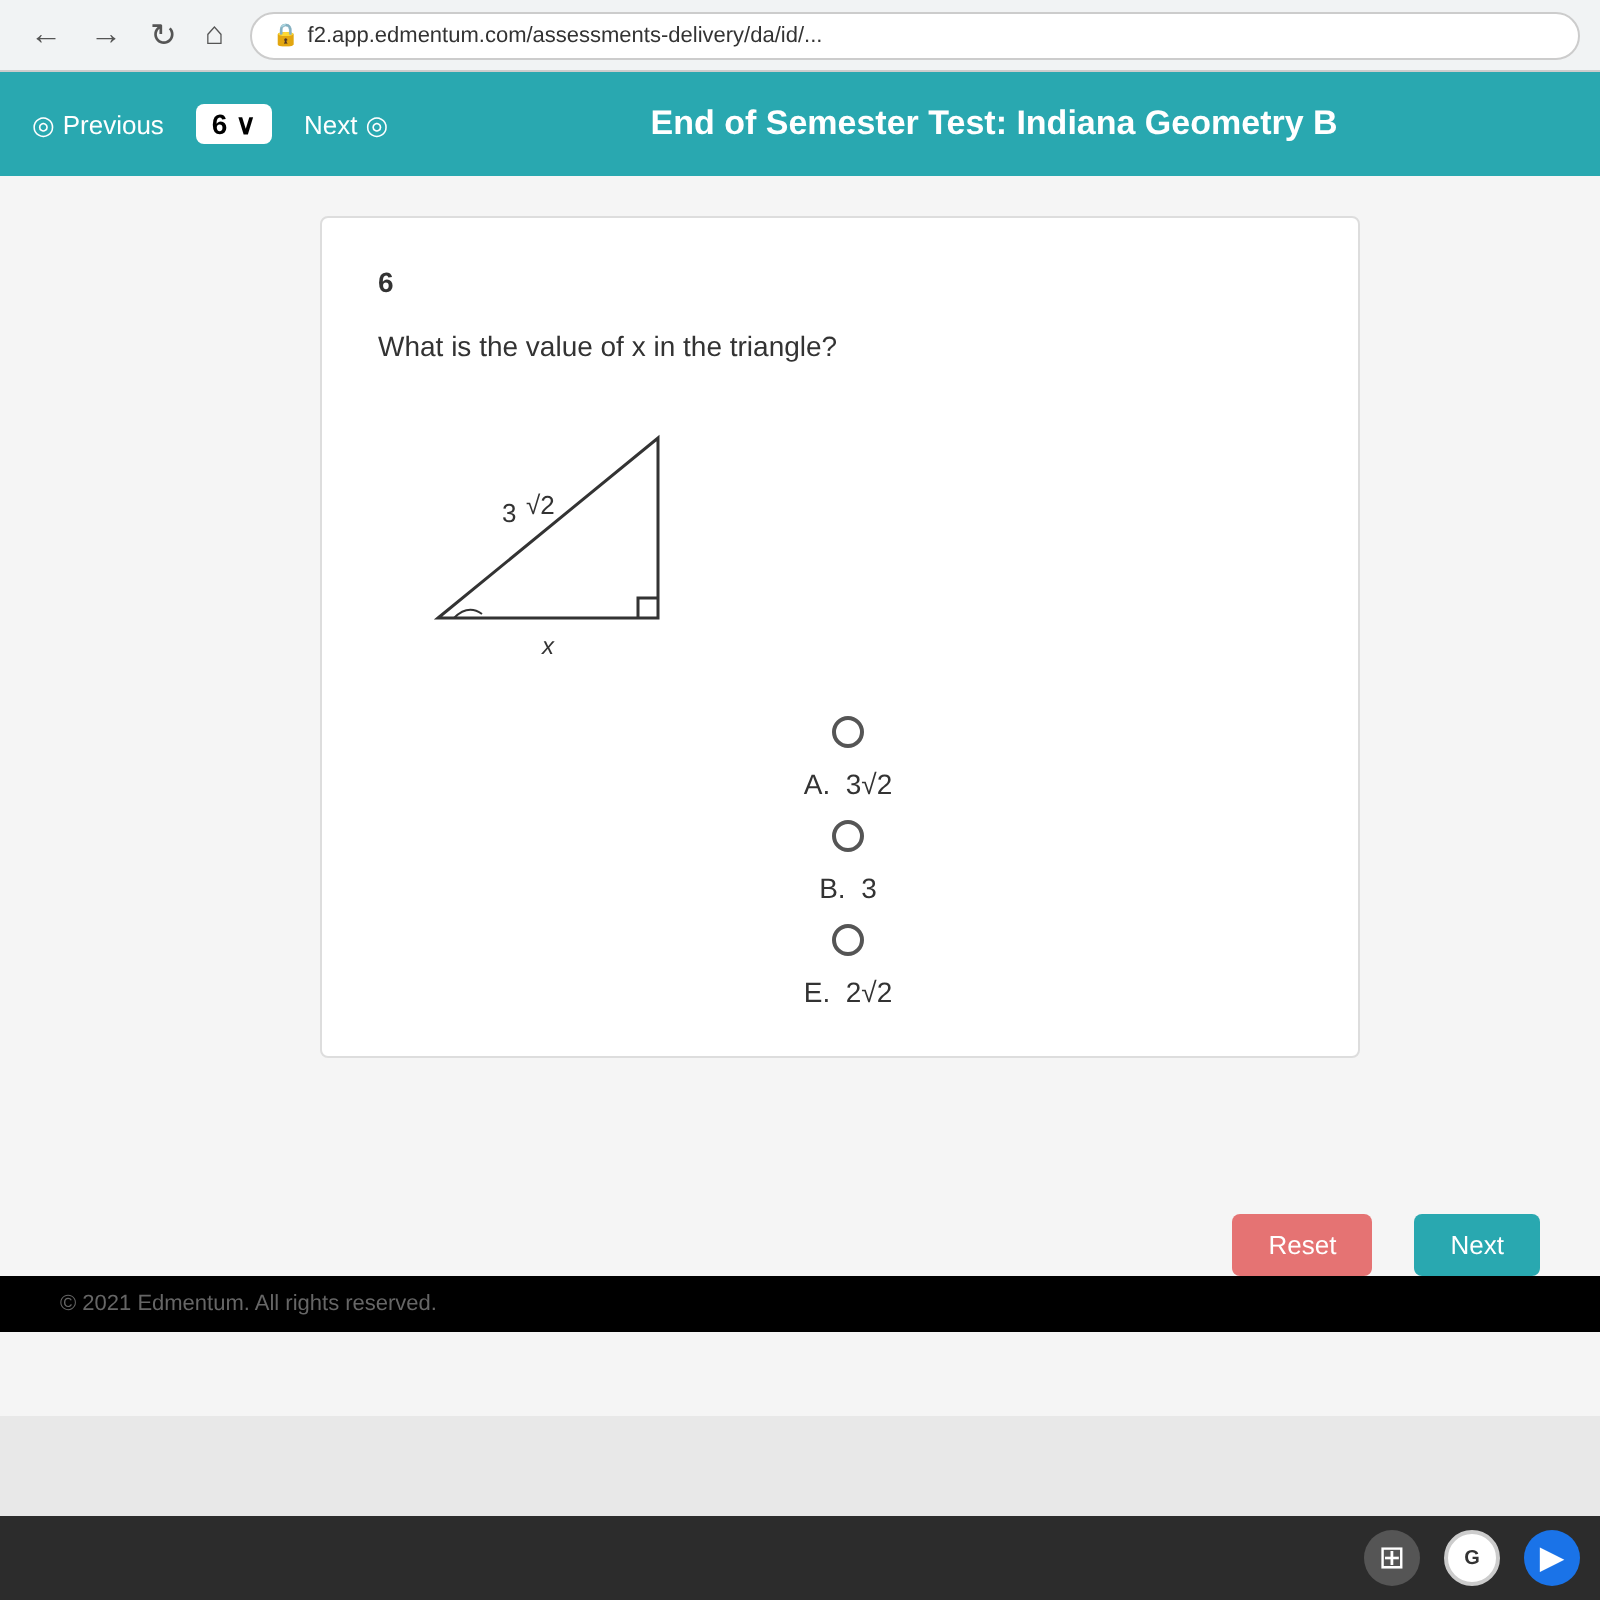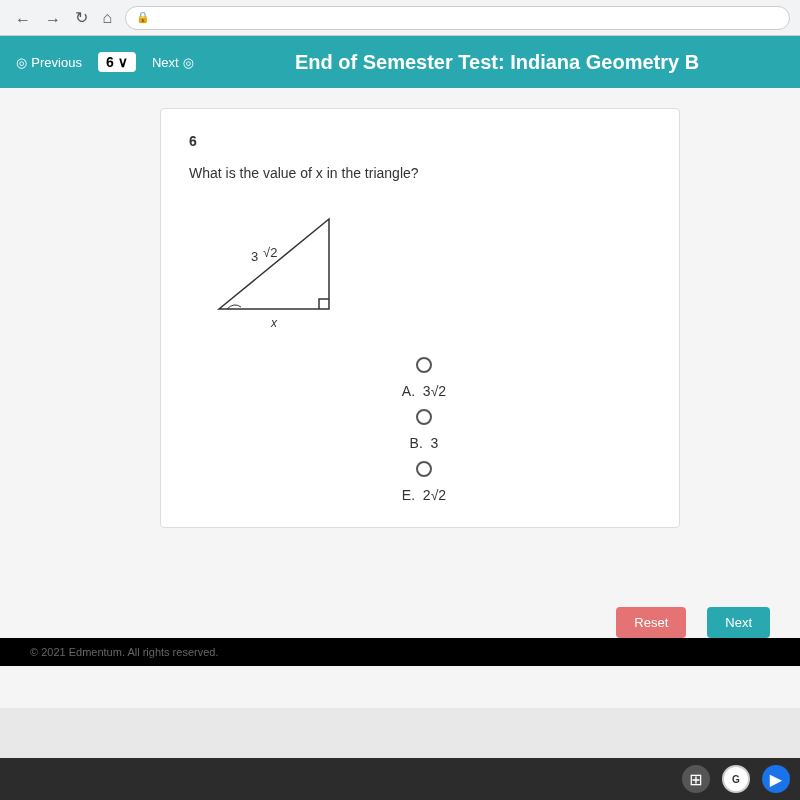--- a/index.html
+++ b/index.html
@@ -68,21 +68,21 @@
     }
     .header-next {
       display: flex; align-items: center; gap: 4px;
       color: white; font-size: 13px; cursor: pointer;
       background: none; border: none;
     }
     .header-title {
       flex: 1;
       text-align: center;
       color: white;
-      font-size: 20px;
+      font-size: 17px;
       font-weight: bold;
     }
 
     
     .main-content {
       background: #f5f5f5;
       padding: 20px 30px 20px 160px;
       min-height: 620px;
       position: relative;
     }
@@ -222,20 +222,21 @@
 
 <div class="browser-bar">
   <div class="browser-nav">
     <button class="nav-btn">←</button>
     <button class="nav-btn">→</button>
     <button class="nav-btn">↻</button>
     <button class="nav-btn">⌂</button>
   </div>
   <div class="address-bar">
     <span class="lock-icon">🔒</span>
+    <span>f2.app.edmentum.com/assessments-delivery/da/id/...</span>
   </div>
 </div>
 
 <div class="app-header">
   <button class="header-prev">
     <span>◎</span>
     <span>Previous</span>
   </button>
 
   <div class="header-question-num">

